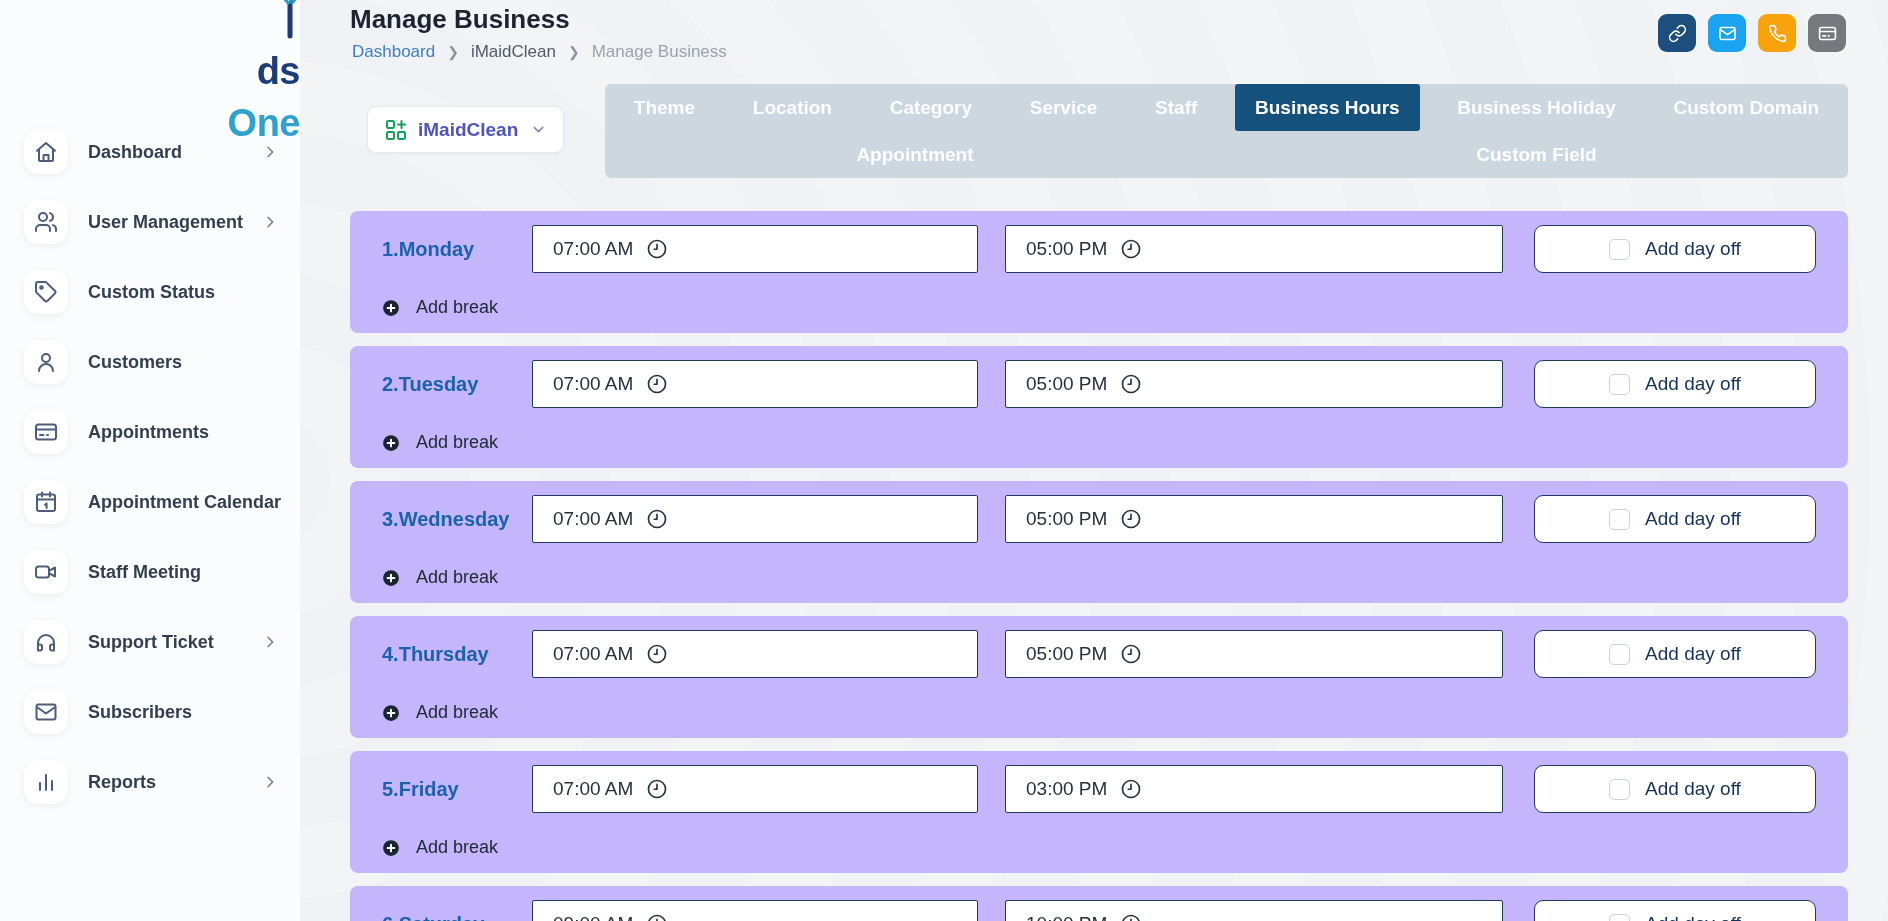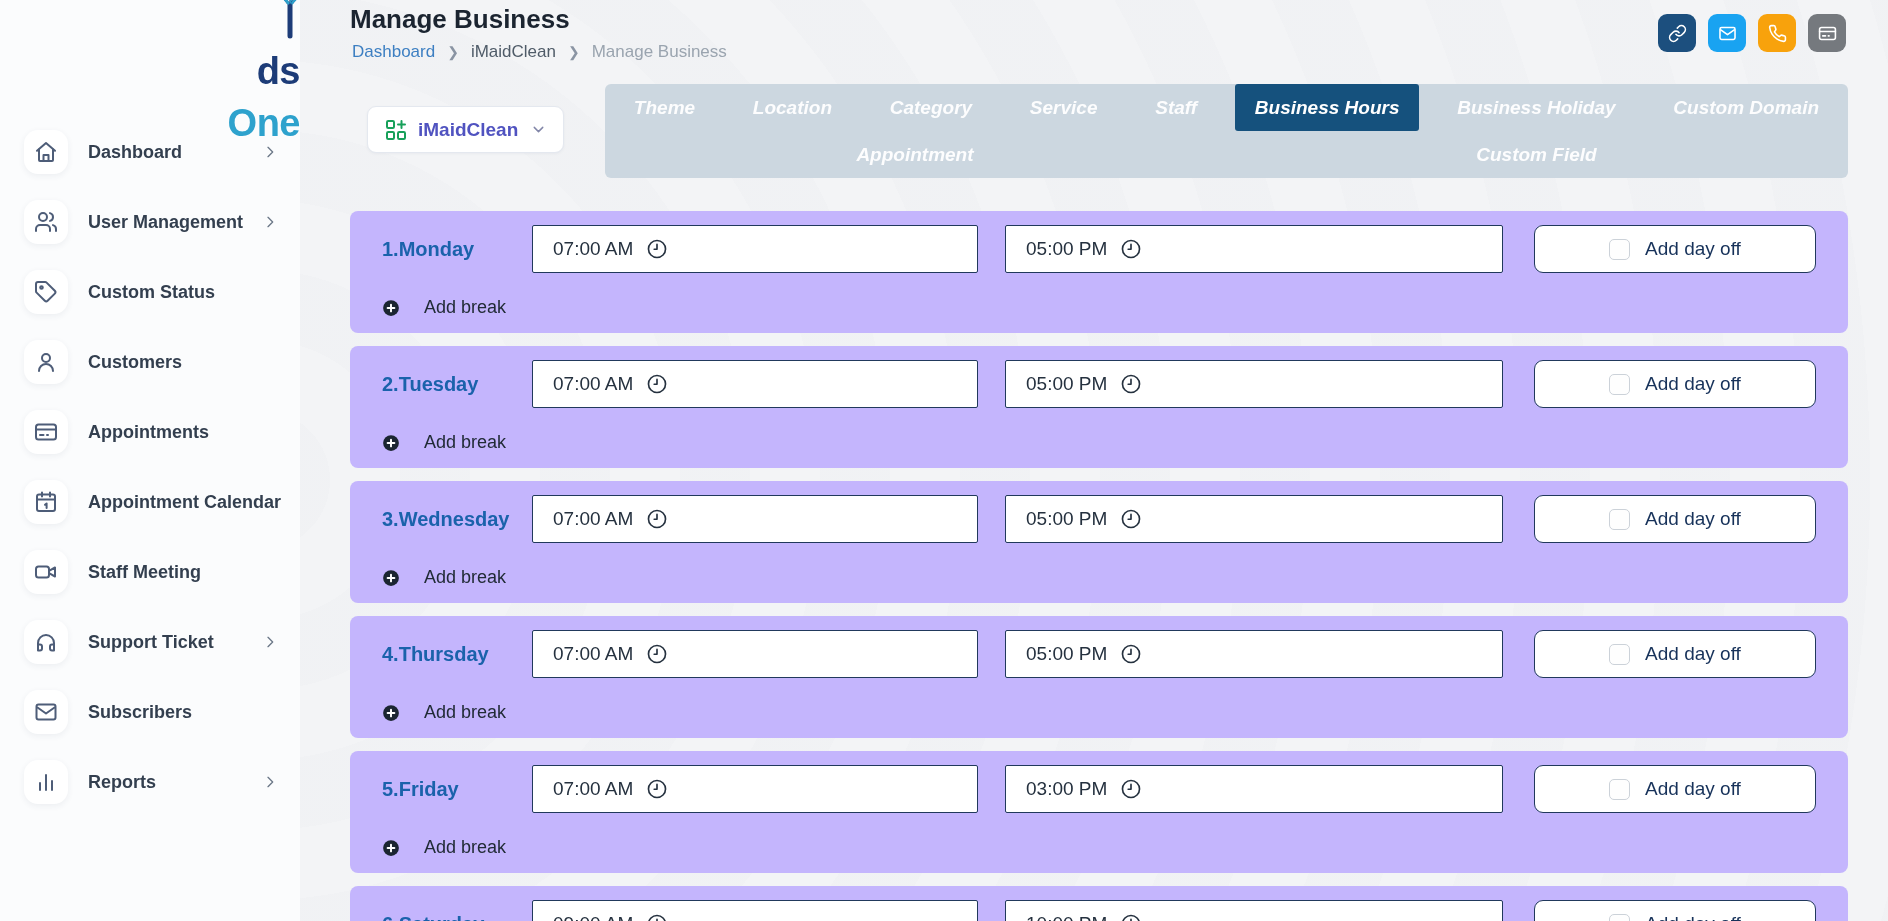--- a/index.html
+++ b/index.html
@@ -37,38 +37,38 @@
   .crumb-sep{color:#8a94a3;font-size:14px;}
   .header-actions{position:absolute;top:14px;right:42px;display:flex;gap:12px;}
   .hbtn{width:38px;height:38px;border-radius:9px;border:none;display:flex;align-items:center;justify-content:center;color:#fff;cursor:pointer;padding:0;}
 
   
   .biz-select{position:absolute;left:367px;top:106px;height:47px;min-width:153px;box-sizing:border-box;background:#fff;border:1px solid #e4e8ef;border-radius:9px;box-shadow:0 1px 3px rgba(40,60,90,0.05);display:flex;align-items:center;gap:10px;padding:0 16px;cursor:pointer;}
   .biz-label{font-size:19px;font-weight:600;color:#5053c0;}
   .biz-chevron{color:#8286a8;margin-left:2px;display:flex;}
 
   
-  .tabbar{position:absolute;left:605px;top:84px;width:1243px;min-height:94px;background:#ccd7e0;border-radius:6px;display:flex;flex-wrap:wrap;justify-content:space-around;align-content:flex-start;font-style:italic;}
+  .tabbar{position:absolute;left:605px;top:84px;width:1243px;min-height:94px;background:#ccd7e0;border-radius:6px;display:flex;flex-wrap:wrap;justify-content:space-around;align-content:flex-start;}
   .tab{height:47px;line-height:47px;padding:0 20px;font-size:19px;font-weight:600;color:rgba(255,255,255,0.95);cursor:pointer;white-space:nowrap;border-radius:3px;}
   .tab.active{background:#15517d;color:#ffffff;}
 
   
   .cards{position:absolute;left:350px;top:211px;width:1498px;display:flex;flex-direction:column;gap:13px;}
   .day-card{background:#c4b5fd;border-radius:8px;height:122px;box-sizing:border-box;flex-shrink:0;}
   .day-row{display:flex;align-items:center;padding:14px 32px 0 32px;}
   .day-label{width:150px;flex-shrink:0;font-size:20px;font-weight:700;color:#1a62ab;white-space:nowrap;}
   .time-input{height:48px;box-sizing:border-box;border:1.5px solid #21395c;border-radius:2px;background:#fff;display:flex;align-items:center;padding-left:20px;cursor:pointer;}
   .time-start{width:446px;margin-right:27px;}
   .time-end{width:498px;margin-right:31px;}
   .time-text{font-size:19px;color:#25313f;}
   .clock{margin-left:13px;color:#25313f;display:flex;}
   .dayoff{flex:1;height:48px;box-sizing:border-box;border:1.5px solid #21395c;border-radius:9px;background:#fff;display:flex;align-items:center;justify-content:center;gap:15px;cursor:pointer;}
   .dayoff input[type=checkbox]{appearance:none;-webkit-appearance:none;width:21px;height:21px;border:1.5px solid #ccd2d9;border-radius:5px;background:#fefefe;margin:0;cursor:pointer;}
   .dayoff-label{font-size:19px;color:#17325a;}
-  .add-break{display:inline-flex;gap:24px;margin:24px 0 0 32px;cursor:pointer;}
+  .add-break{display:inline-flex;gap:16px;margin:24px 0 0 32px;cursor:pointer;}
   .add-break .icon{color:#1b2531;}
   .add-break-label{font-size:18px;color:#212b36;}
 </style>
 </head>
 <body>
 
 <div class="stage">
 
   <div class="page-title">Manage Business</div>
   <nav class="breadcrumb">

